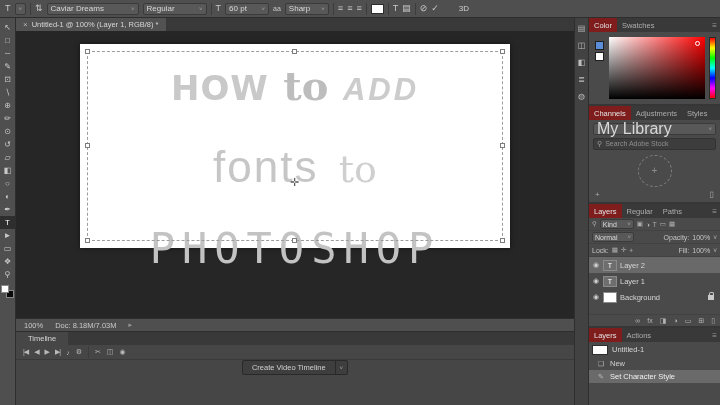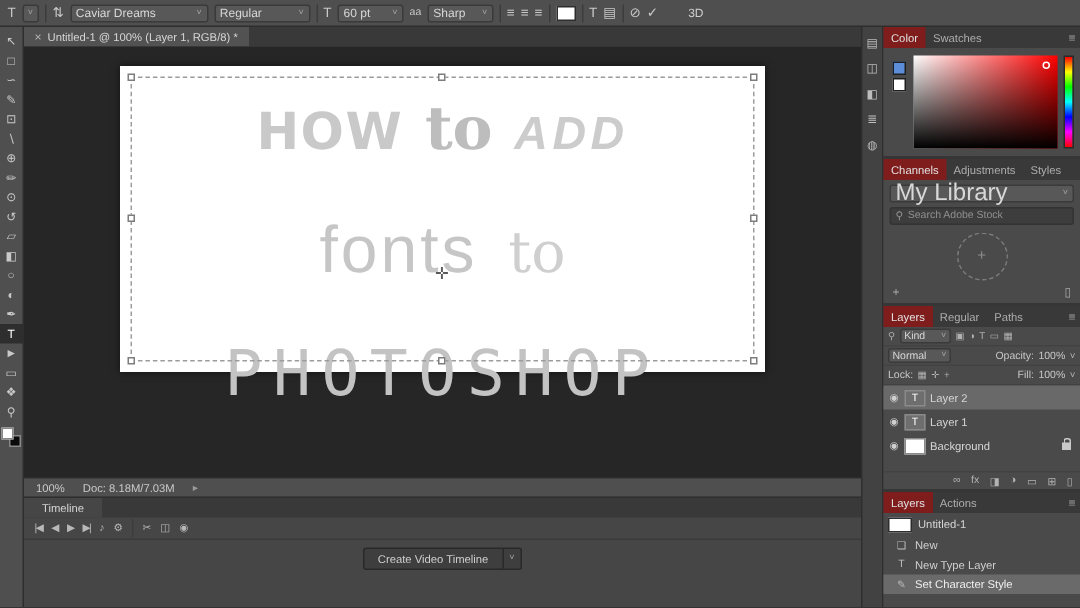--- a/index.html
+++ b/index.html
@@ -49,21 +49,21 @@
 
   .statusbar{height:13px;background:#4f4f4f;border-top:1px solid #2e2e2e;display:flex;align-items:center;gap:12px;padding:0 8px;font-size:7.5px;color:#c9c9c9;flex:0 0 auto}
   .statusbar .fly{color:#9a9a9a;font-size:7px}
 
   
   .timeline{height:74px;background:#464646;border-top:1px solid #2e2e2e;display:flex;flex-direction:column;flex:0 0 auto}
   .tl-tabs{height:13px;background:#393939;display:flex;flex:0 0 auto}
   .tl-tab{background:#464646;padding:0 12px;display:flex;align-items:center;font-size:7.5px;color:#d6d6d6}
   .tl-controls{height:15px;border-bottom:1px solid #3a3a3a;display:flex;align-items:center;gap:6px;padding:0 7px;font-size:7px;color:#b8b8b8;flex:0 0 auto}
   .tl-ic{letter-spacing:-1px}
-  .tl-body{flex:1;display:flex;align-items:center;justify-content:center;padding-bottom:21px}
+  .tl-body{flex:1;display:flex;align-items:flex-start;justify-content:center;padding-bottom:21px}
   .cvt-btn{display:flex;align-items:stretch;background:#3e3e3e;border:1px solid #292929;border-radius:2px;font-size:7.5px;color:#d0d0d0}
   .cvt-btn .lbl{padding:2px 9px}
   .cvt-btn .arrow{border-left:1px solid #292929;padding:2px 4px;font-size:6px;display:flex;align-items:center;color:#aaa}
 
   
   .strip{width:14px;background:#424242;border-left:1px solid #2e2e2e;display:flex;flex-direction:column;align-items:center;padding-top:6px;gap:8px;font-size:8px;color:#bdbdbd;flex:0 0 auto}
 
   
   .panels{width:132px;background:#454545;border-left:1px solid #2e2e2e;display:flex;flex-direction:column;flex:0 0 auto}
   .panel{display:flex;flex-direction:column;border-bottom:2px solid #363636;min-height:0}
@@ -426,24 +426,20 @@
         </div>
         <div class="pbody">
           <div class="hsnap">
             <div class="hthumb"></div>
             <span>Untitled-1</span>
           </div>
           <div class="hitem">
             <span class="hicon">❏</span>
             <span>New</span>
           </div>
-          <div class="hitem">
-            <span class="hicon">T</span>
-            <span>New Type Layer</span>
-          </div>
           <div class="hitem sel">
             <span class="hicon">✎</span>
             <span>Set Character Style</span>
           </div>
         </div>
       </div>
 
     </div>
   </div>
 </div>

